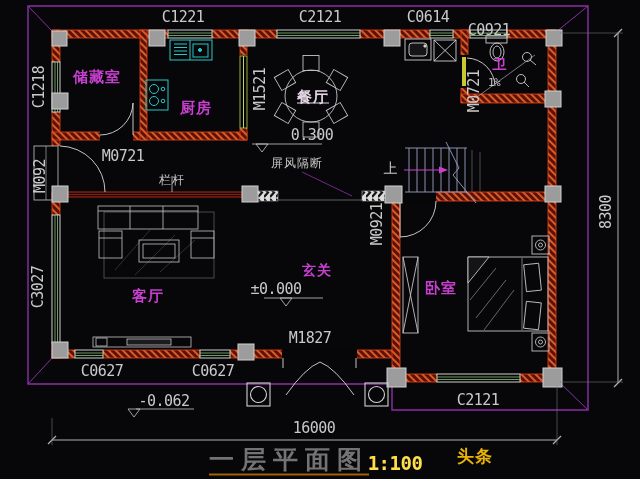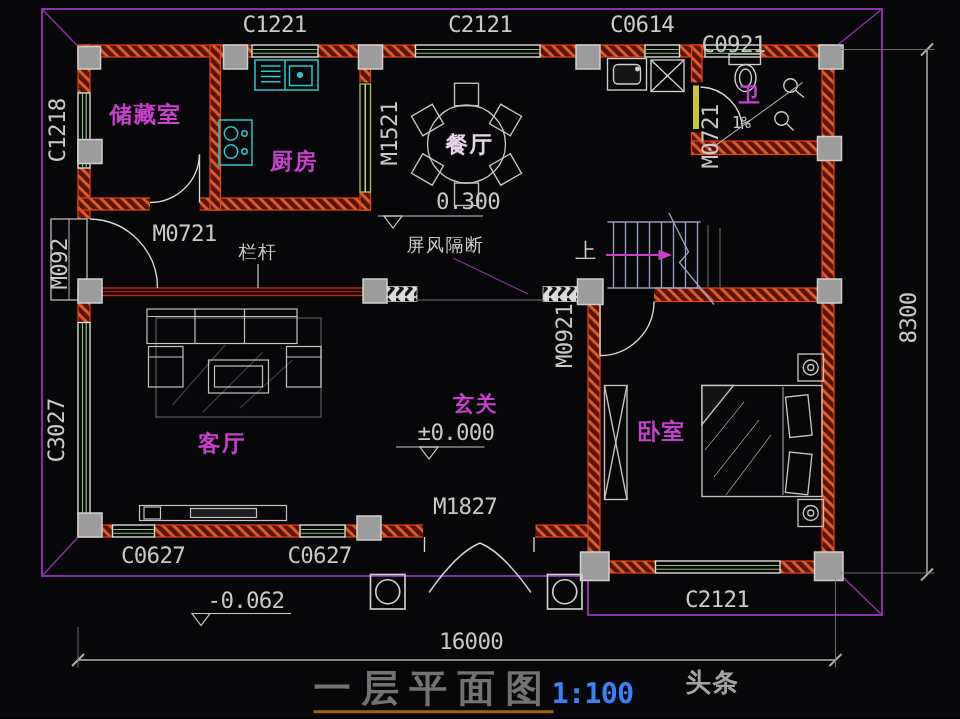--- a/index.html
+++ b/index.html
@@ -4,26 +4,26 @@
 <style>
   html,body{margin:0;padding:0;background:#000;}
   .stage{position:relative;width:640px;height:479px;background:#07070a;overflow:hidden;
          font-family:"DejaVu Sans",sans-serif;}
   svg.plan{position:absolute;left:0;top:0;}
   .t{position:absolute;transform:translate(-50%,-50%);white-space:nowrap;color:#c9c9c9;
      font-family:"DejaVu Sans Mono",monospace;font-size:15px;letter-spacing:-0.5px;line-height:1;}
   .t.v{transform:translate(-50%,-50%) rotate(-90deg);}
   .cn{font-family:"DejaVu Sans",sans-serif;letter-spacing:1px;}
   .room{color:#c93fd0;font-weight:bold;font-size:15px;}
-  .room-lt{color:#e4d6e4;font-weight:bold;font-size:15px;}
+  .room-lt{color:#e4d6e4;font-weight:bold;font-size:15px;text-decoration:underline;}
   .sm{font-size:12px;}
   .title{color:#737373;font-weight:bold;font-size:25px;letter-spacing:7px;
          border-bottom:2px solid #a16207;padding-bottom:2px;}
-  .scale{color:#3b82f6;font-size:19px;font-weight:bold;}
-  .wm-brand{color:#a3a3a3;font-weight:bold;font-size:17px;}
+  .scale{color:#fde047;font-size:19px;font-weight:bold;}
+  .wm-brand{color:#eab308;font-weight:bold;font-size:17px;}
   .wm{color:#e6e6e6;font-size:15px;font-weight:bold;}
 </style>
 </head>
 <body>
 
 <div class="stage">
 
 <svg class="plan" width="640" height="479" viewBox="0 0 640 479">
   <defs>
     <pattern id="hatch" width="5" height="5" patternUnits="userSpaceOnUse" patternTransform="rotate(45)">
@@ -316,30 +316,30 @@
 <div class="t v" style="left:38px;top:287px">C3027</div>
 
 <div class="t v" style="left:606px;top:212px">8300</div>
 
 <div class="t" style="left:102px;top:371px">C0627</div>
 <div class="t" style="left:213px;top:371px">C0627</div>
 <div class="t" style="left:478px;top:400px">C2121</div>
 <div class="t" style="left:314px;top:428px">16000</div>
 
 <div class="t" style="left:312px;top:135px">0.300</div>
-<div class="t" style="left:304px;top:289px">±0.000</div>
+<div class="t" style="left:276px;top:289px">±0.000</div>
 <div class="t" style="left:164px;top:401px">-0.062</div>
 
 <div class="t" style="left:123px;top:156px">M0721</div>
 <div class="t v" style="left:260px;top:89px">M1521</div>
 <div class="t v" style="left:474px;top:91px">M0721</div>
 <div class="t v" style="left:377px;top:224px">M0921</div>
 <div class="t" style="left:310px;top:338px">M1827</div>
 
-<div class="t cn sm" style="left:172px;top:168px">栏杆</div>
+<div class="t cn sm" style="left:172px;top:180px">栏杆</div>
 <div class="t cn sm" style="left:297px;top:163px">屏风隔断</div>
 <div class="t cn" style="left:391px;top:168px;font-size:14px">上</div>
 <div class="t" style="left:494px;top:82px;font-size:11px">1%</div>
 
 <div class="t cn room" style="left:97px;top:77px">储藏室</div>
 <div class="t cn room" style="left:196px;top:108px">厨房</div>
 <div class="t cn room-lt" style="left:313px;top:97px">餐厅</div>
 <div class="t cn room" style="left:500px;top:64px;font-size:14px">卫</div>
 <div class="t cn room" style="left:148px;top:296px">客厅</div>
 <div class="t cn room" style="left:317px;top:270px;font-size:14px">玄关</div>

